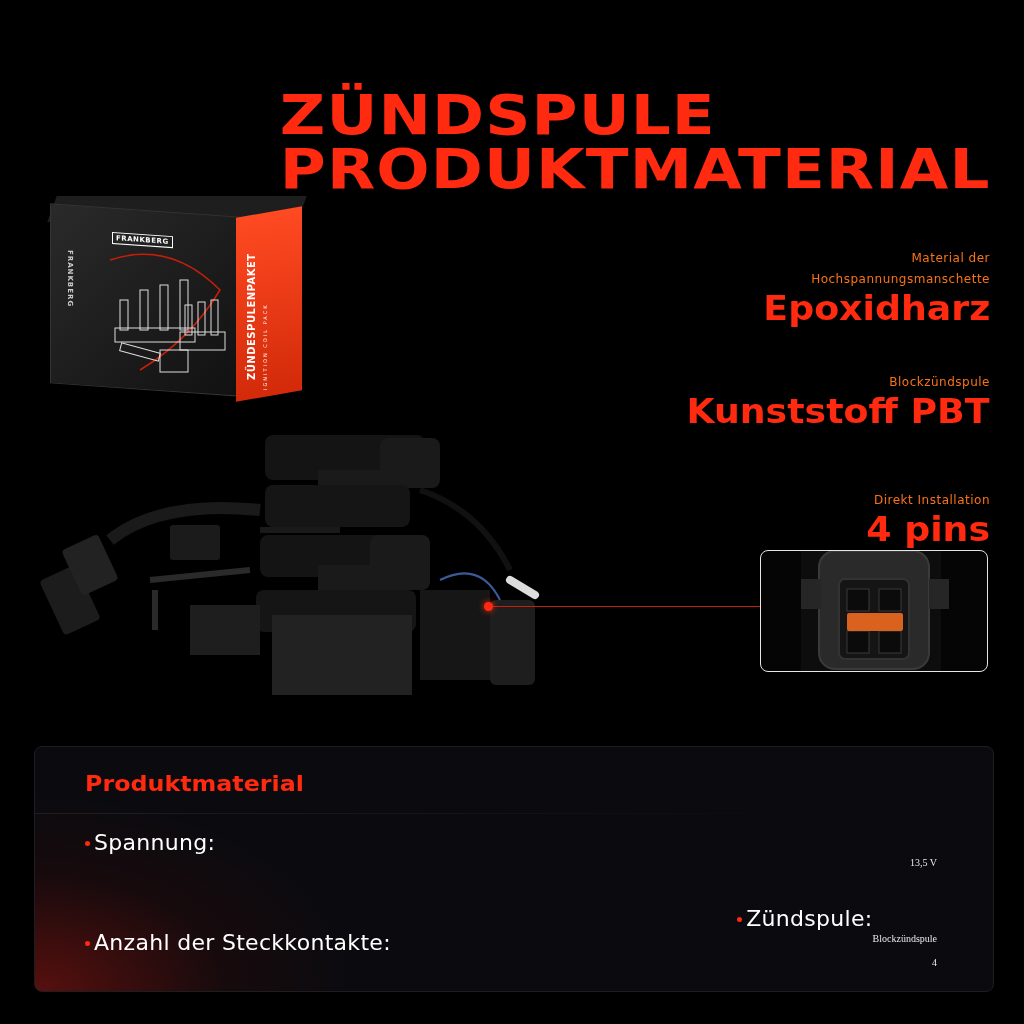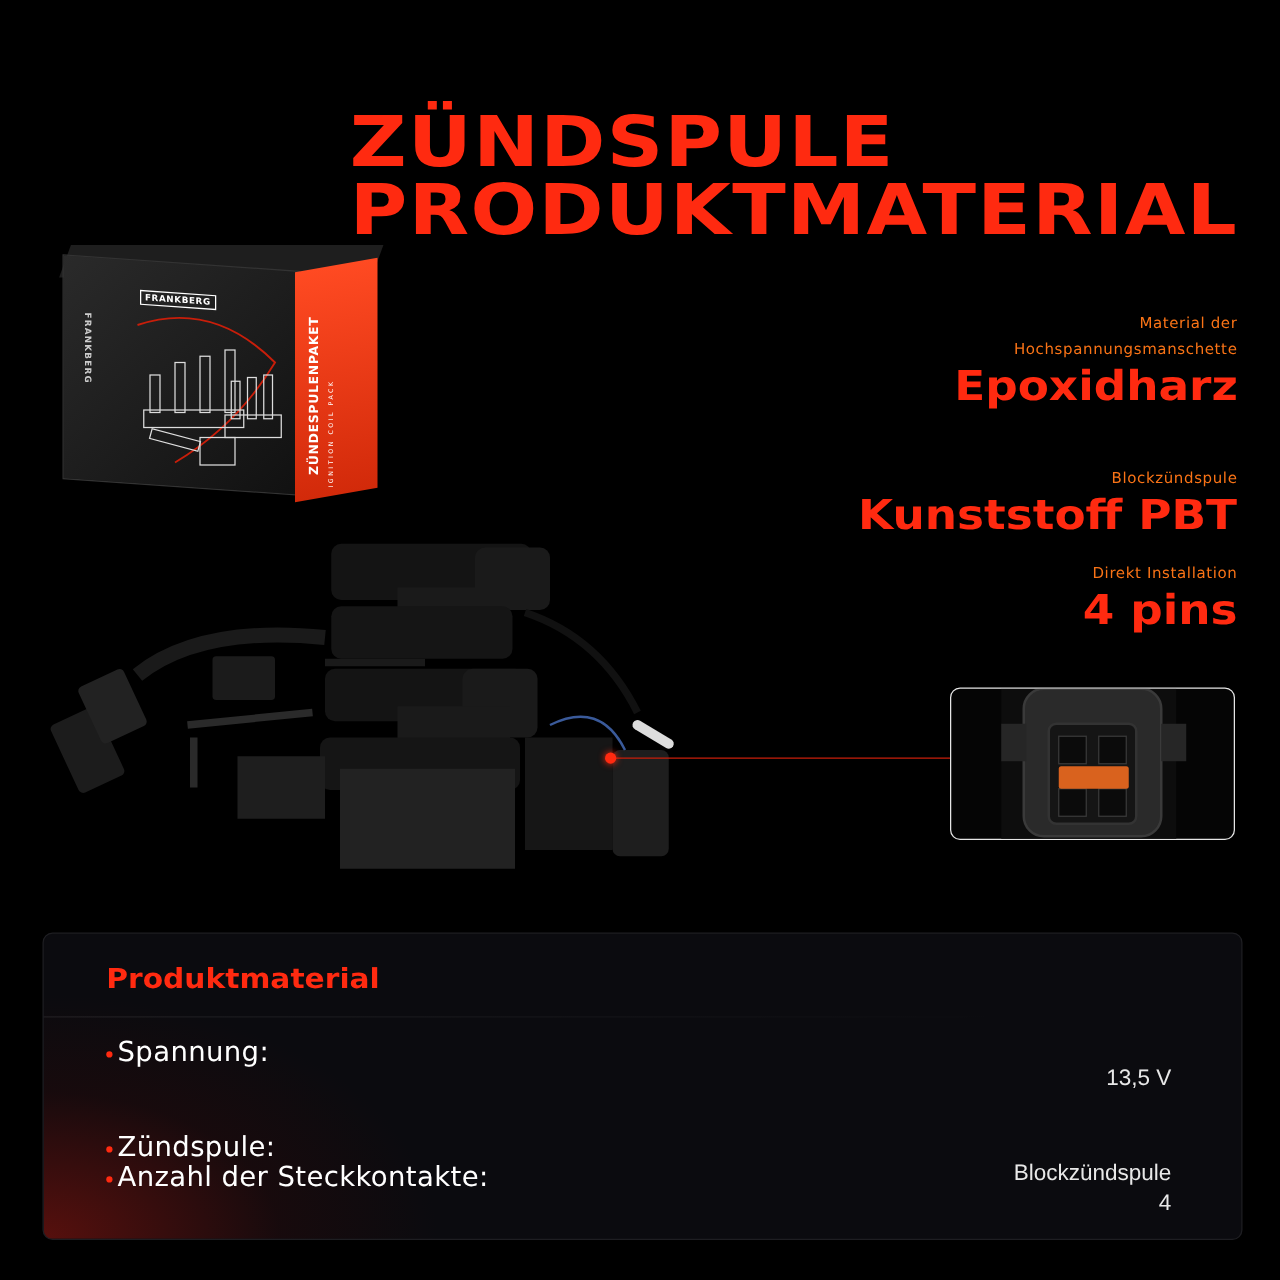--- a/index.html
+++ b/index.html
@@ -38,42 +38,42 @@
   .inset { position: absolute; left: 760px; top: 550px; width: 228px; height: 122px; border: 1px solid #e6e6e6; border-radius: 8px; background: #050505; overflow: hidden; }
 
   
   .panel { position: absolute; left: 34px; top: 746px; width: 960px; height: 246px; border-radius: 8px; border: 1px solid #1e1e22;
     background: radial-gradient(ellipse 420px 260px at 0% 100%, rgba(150,20,12,0.55) 0%, rgba(60,8,6,0.25) 45%, rgba(11,11,14,0) 75%), #0b0b0f; }
   .panel-title { position: absolute; left: 50px; top: 24px; color: #ff2a10; font-weight: bold; font-size: 22px; transform: scaleX(1.08); transform-origin: left center; }
   .panel-divider { position: absolute; left: 0; top: 66px; width: 780px; height: 1px; background: linear-gradient(90deg, rgba(255,255,255,0.08), rgba(255,255,255,0)); }
   .row { position: absolute; left: 50px; right: 56px; height: 30px; display: flex; align-items: center; justify-content: space-between; }
   .row-label { display: flex; align-items: center; font-size: 22px; color: #fff; letter-spacing: 0.3px; }
   .bullet { display: inline-block; width: 5px; height: 5px; border-radius: 50%; background: #ff2a10; margin-right: 4px; margin-top: 3px; }
-  .row-value { font-size: 18px; color: #e8e8e8; font-family: Liberation Sans, sans-serif; margin-top: 40px; }
+  .row-value { font-size: 10px; color: #e8e8e8; font-family: Liberation Serif, serif; margin-top: 40px; }
 </style>
 </head>
 <body>
 
 <div class="title">
   <span class="title-line">ZÜNDSPULE</span>
   <span class="title-line">PRODUKTMATERIAL</span>
 </div>
 
 <div class="spec" style="top:248px;">
   <span class="spec-label">Material der</span>
   <span class="spec-label">Hochspannungsmanschette</span>
   <span class="spec-value">Epoxidharz</span>
 </div>
 
 <div class="spec" style="top:372px;">
   <span class="spec-label">Blockzündspule</span>
   <span class="spec-value">Kunststoff PBT</span>
 </div>
 
-<div class="spec" style="top:448px;">
+<div class="spec" style="top:490px;">
   <span class="spec-label">Direkt Installation</span>
   <span class="spec-value">4 pins</span>
 </div>
 
 <div class="box-wrap">
   <div class="box-top"></div>
   <div class="box-front"></div>
   <div class="box-side"></div>
   <span class="box-brand">FRANKBERG</span>
   <span class="box-left-text">FRANKBERG</span>
@@ -146,21 +146,21 @@
   <span class="panel-title">Produktmaterial</span>
   <div class="panel-divider"></div>
 
   <div class="row" style="top:80px;">
     <span class="row-label">
         <span class="bullet"></span>
         <span>Spannung:</span>
       </span>
     <span class="row-value">13,5 V</span>
   </div>
-  <div class="row" style="top:156px;">
+  <div class="row" style="top:156px;justify-content:flex-end;">
     <span class="row-label">
         <span class="bullet"></span>
         <span>Zündspule:</span>
       </span>
     <span class="row-value">Blockzündspule</span>
   </div>
   <div class="row" style="top:180px;">
     <span class="row-label">
         <span class="bullet"></span>
         <span>Anzahl der Steckkontakte:</span>

